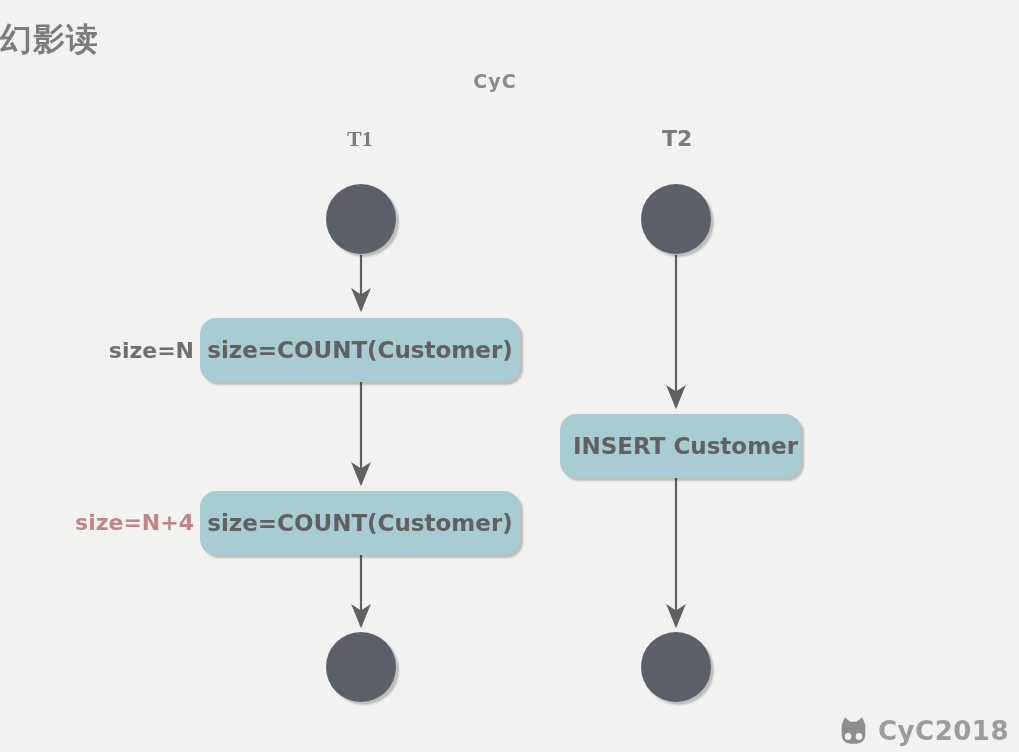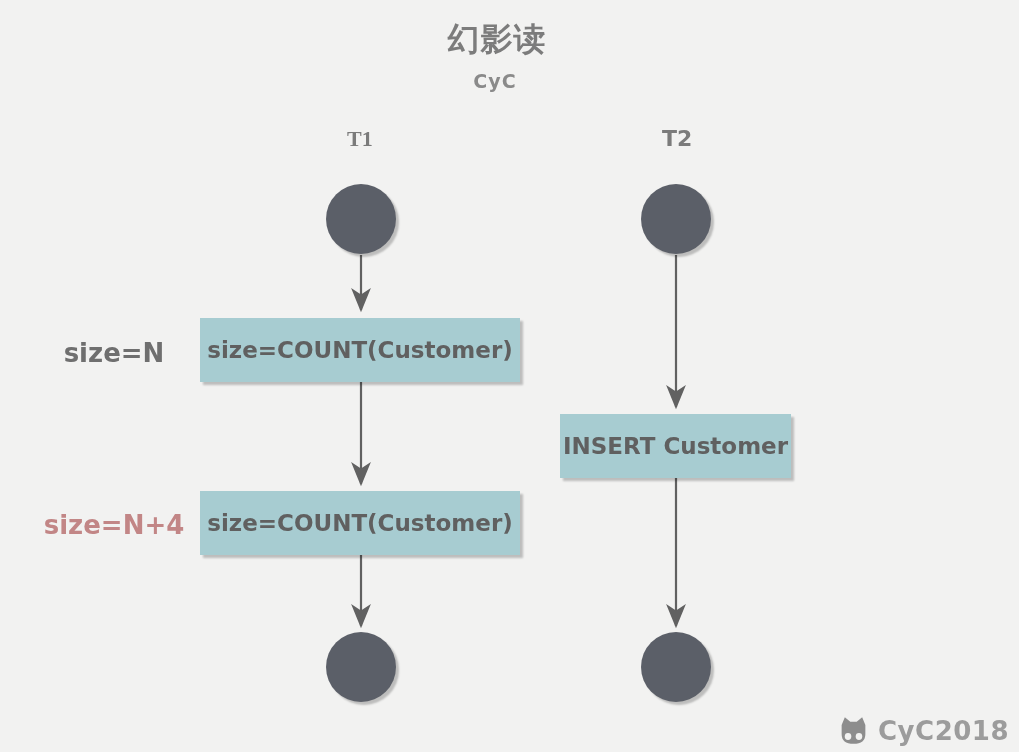--- a/index.html
+++ b/index.html
@@ -11,21 +11,20 @@
     position: relative;
     width: 1019px;
     height: 752px;
     background: #f2f2f1;
     overflow: hidden;
   }
   .abs { position: absolute; }
 
   .diagram-title {
     left: 0; top: 18px; width: 994px;
-    text-align: center;
     font-size: 32px;
     font-weight: bold;
     color: #7c7c7c;
     letter-spacing: 1px;
   }
   .diagram-subtitle {
     left: 0; top: 70px; width: 990px;
     text-align: center;
     font-size: 19px;
     font-weight: bold;
@@ -39,33 +38,33 @@
   }
   .node-circle {
     width: 70px; height: 70px;
     border-radius: 50%;
     background: #5b5f68;
     box-shadow: 3px 3px 2px rgba(0,0,0,0.22);
   }
   .flow-box {
     height: 64px;
     background: #a7ccd1;
-    border-radius: 0;
+    border-radius: 16px;
     box-shadow: 3px 3px 2px rgba(0,0,0,0.22);
     display: flex;
     align-items: center;
     justify-content: center;
     font-size: 23px;
     font-weight: bold;
     color: #606060;
   }
   .side-label {
     width: 160px;
-    text-align: center;
-    font-size: 26px;
+    text-align: right;
+    font-size: 22px;
     font-weight: bold;
   }
   .side-label-default { color: #6f6f6f; }
   .side-label-highlight { color: #c28686; }
 
   .arrow-layer {
     left: 0; top: 0;
     width: 1019px; height: 752px;
     pointer-events: none;
   }
@@ -108,21 +107,21 @@
       <line x1="676" y1="478" x2="676" y2="626" marker-end="url(#arrowhead)"></line>
     </g>
   </svg>
 
   <div class="abs node-circle" style="left:326px; top:184px;"></div>
   <div class="abs flow-box" style="left:200px; top:318px; width:320px;">size=COUNT(Customer)</div>
   <div class="abs flow-box" style="left:200px; top:491px; width:320px;">size=COUNT(Customer)</div>
   <div class="abs node-circle" style="left:326px; top:632px;"></div>
 
   <div class="abs node-circle" style="left:641px; top:184px;"></div>
-  <div class="abs flow-box" style="left:560px; top:414px; width:231px;">INSERT Customer</div>
+  <div class="abs flow-box" style="left:560px; top:414px; width:231px;padding-left:10px;">INSERT Customer</div>
   <div class="abs node-circle" style="left:641px; top:632px;"></div>
 
   <div class="abs side-label side-label-default" style="left:34px; top:338px;">size=N</div>
   <div class="abs side-label side-label-highlight" style="left:34px; top:510px;">size=N+4</div>
 
   <div class="abs watermark">
     <span style="display:inline-flex;">
       <svg width="37" height="31" viewBox="0 0 40 34" xmlns="http://www.w3.org/2000/svg">
         <path d="M7 11 L10.5 2.5 L16.5 7.5 L23.5 7.5 L29.5 2.5 L33 11 L33 21 Q33 31.5 20 31.5 Q7 31.5 7 21 Z" fill="#8d8d8d"></path>
         <ellipse cx="14" cy="23.5" rx="3.6" ry="3.8" fill="#f2f2f1"></ellipse>

